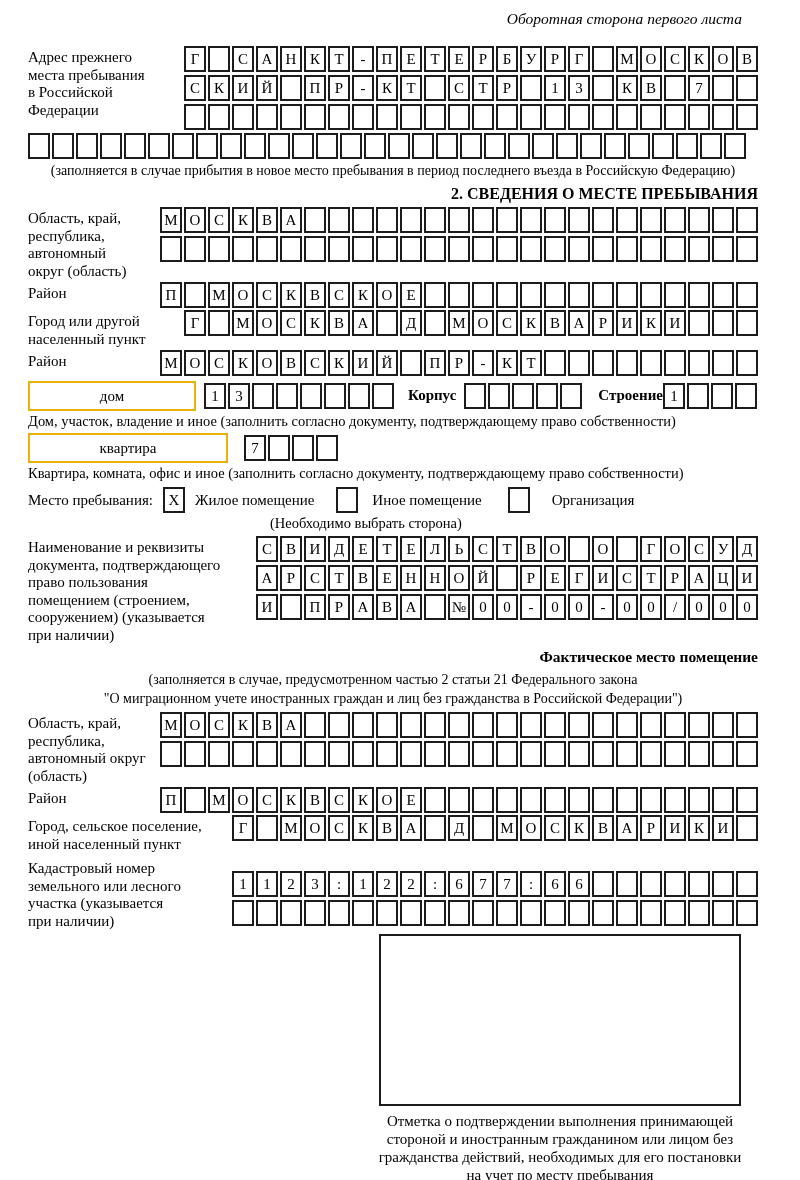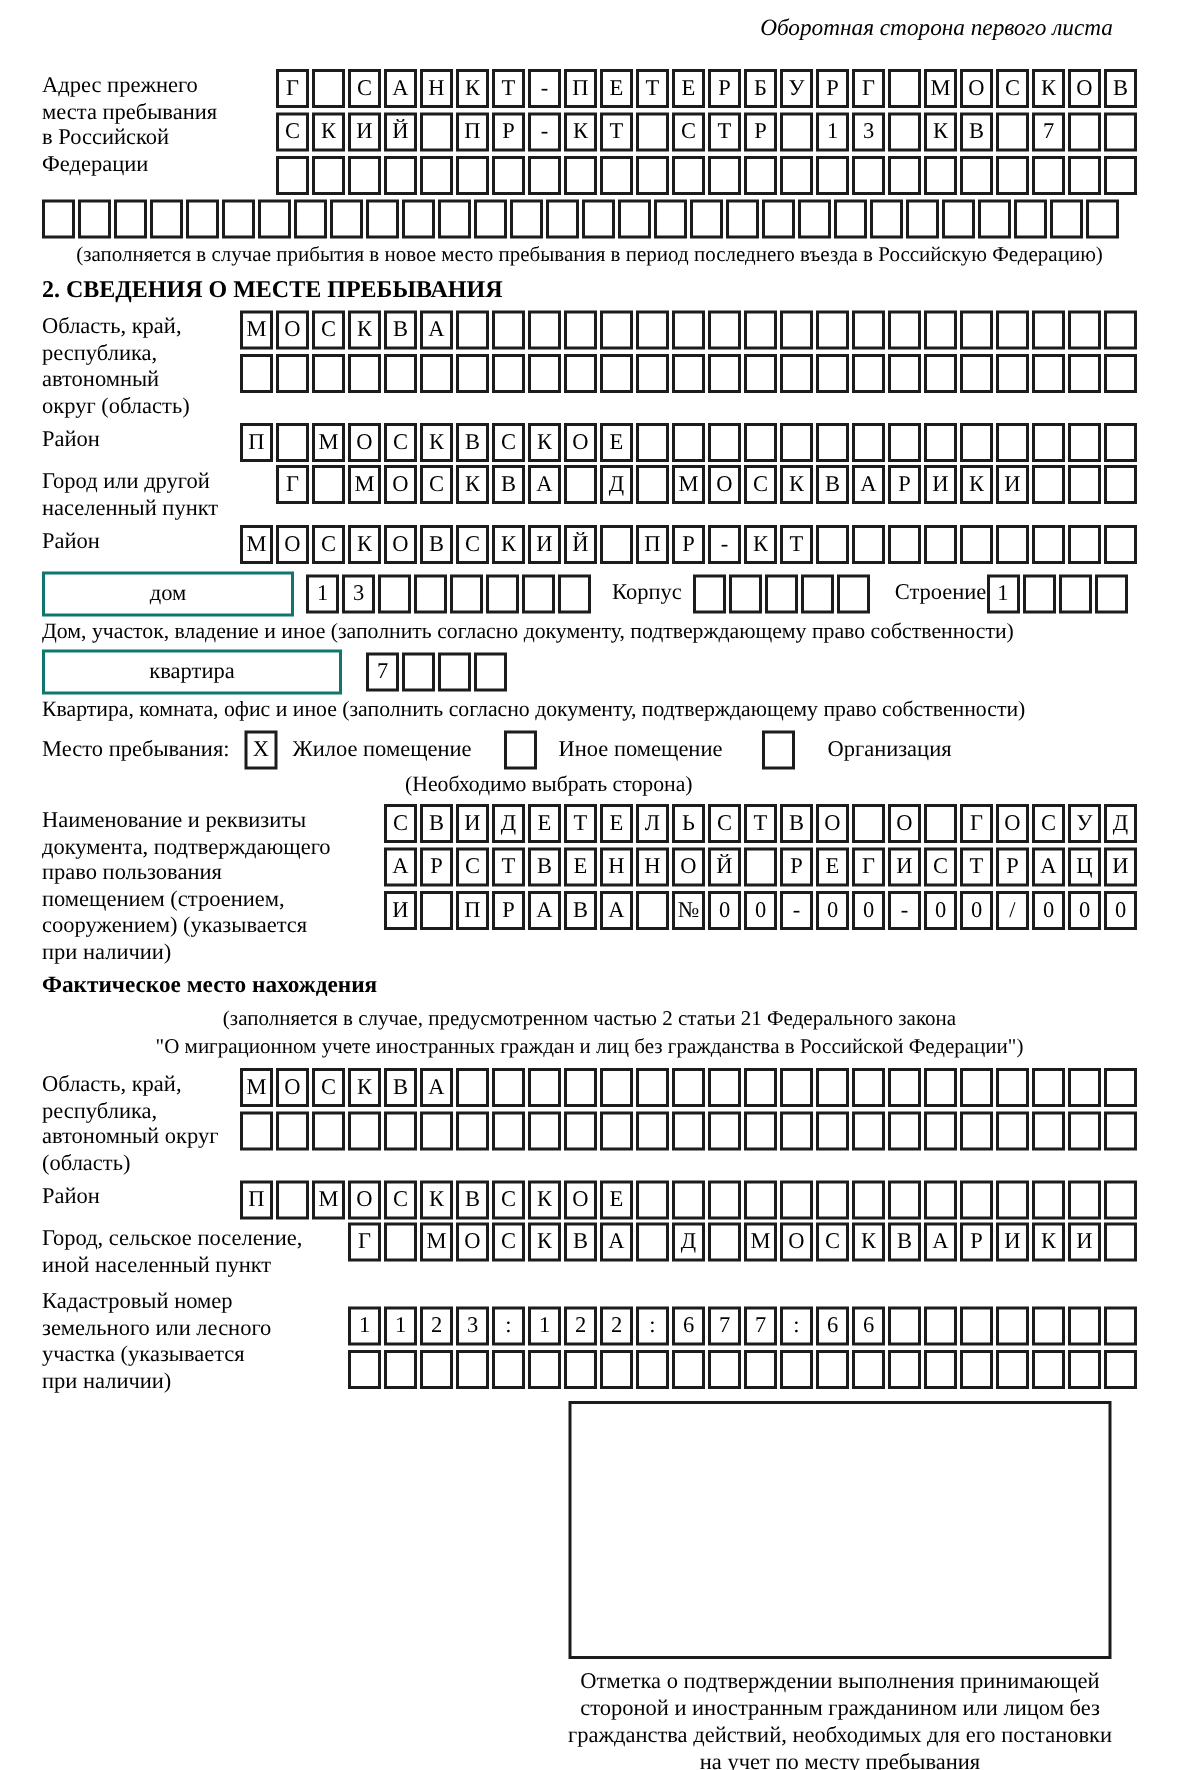--- a/index.html
+++ b/index.html
@@ -21,30 +21,30 @@
   .cells { display:flex; gap:2px; justify-content:flex-end; margin-left:auto; }
   .cells.noauto { margin-left:0; }
   .cell {
     width:22px; height:26px; flex:0 0 22px;
     border:2px solid #1c1c1c;
     display:flex; align-items:center; justify-content:center;
     font-size:15px; line-height:1;
   }
   .note { font-size:14px; }
   .note.center { text-align:center; }
-  .sec-title { text-align:left; font-weight:bold; font-size:16px;font-family:Liberation Serif, serif; }
+  .sec-title { text-align:right; font-weight:bold; font-size:16px;font-family:Liberation Serif, serif; }
 
   .wide-box {
-    border:2px solid #0f766e; height:30px;
+    border:2px solid #eab308; height:30px;
     display:flex; align-items:center; justify-content:center;
     font-size:15px;
   }
   .house-box { width:168px; margin-right:8px; }
   .apt-box { width:200px; margin-right:16px; }
-  .inline-label { padding-top:6px; white-space:nowrap; }
+  .inline-label { padding-top:6px; white-space:nowrap;font-weight:bold; }
 
   .checkline { display:flex; align-items:center; }
   .checkbox {
     width:22px; height:26px; border:2px solid #1c1c1c;
     display:flex; align-items:center; justify-content:center;
     font-size:15px;
   }
 
   .stamp-col { margin-left:auto; width:396px; display:flex; flex-direction:column; align-items:center; }
   .stamp-box { width:362px; height:172px; border:2px solid #1c1c1c; }
@@ -456,21 +456,21 @@
           <div class="cell">0</div>
           <div class="cell">0</div>
           <div class="cell">/</div>
           <div class="cell">0</div>
           <div class="cell">0</div>
           <div class="cell">0</div>
         </div>
     </div>
   </div>
 
-  <div class="sec-title mt4" style="font-size:15.5px">Фактическое место нахождения</div>
+  <div class="sec-title mt4" style="font-size:15.5px">Фактическое место помещение</div>
   <div class="note center mt4" style="font-size:14px; line-height:19px">(заполняется в случае, предусмотренном частью 2 статьи 21 Федерального закона<br>"О миграционном учете иностранных граждан и лиц без гражданства в Российской Федерации")</div>
 
   <div class="form-row mt4">
     <div class="label">Область, край,<br>республика,<br>автономный округ<br>(область)</div>
     <div class="cellstack">
       <div class="cells">
           <div class="cell">М</div>
           <div class="cell">О</div>
           <div class="cell">С</div>
           <div class="cell">К</div>

